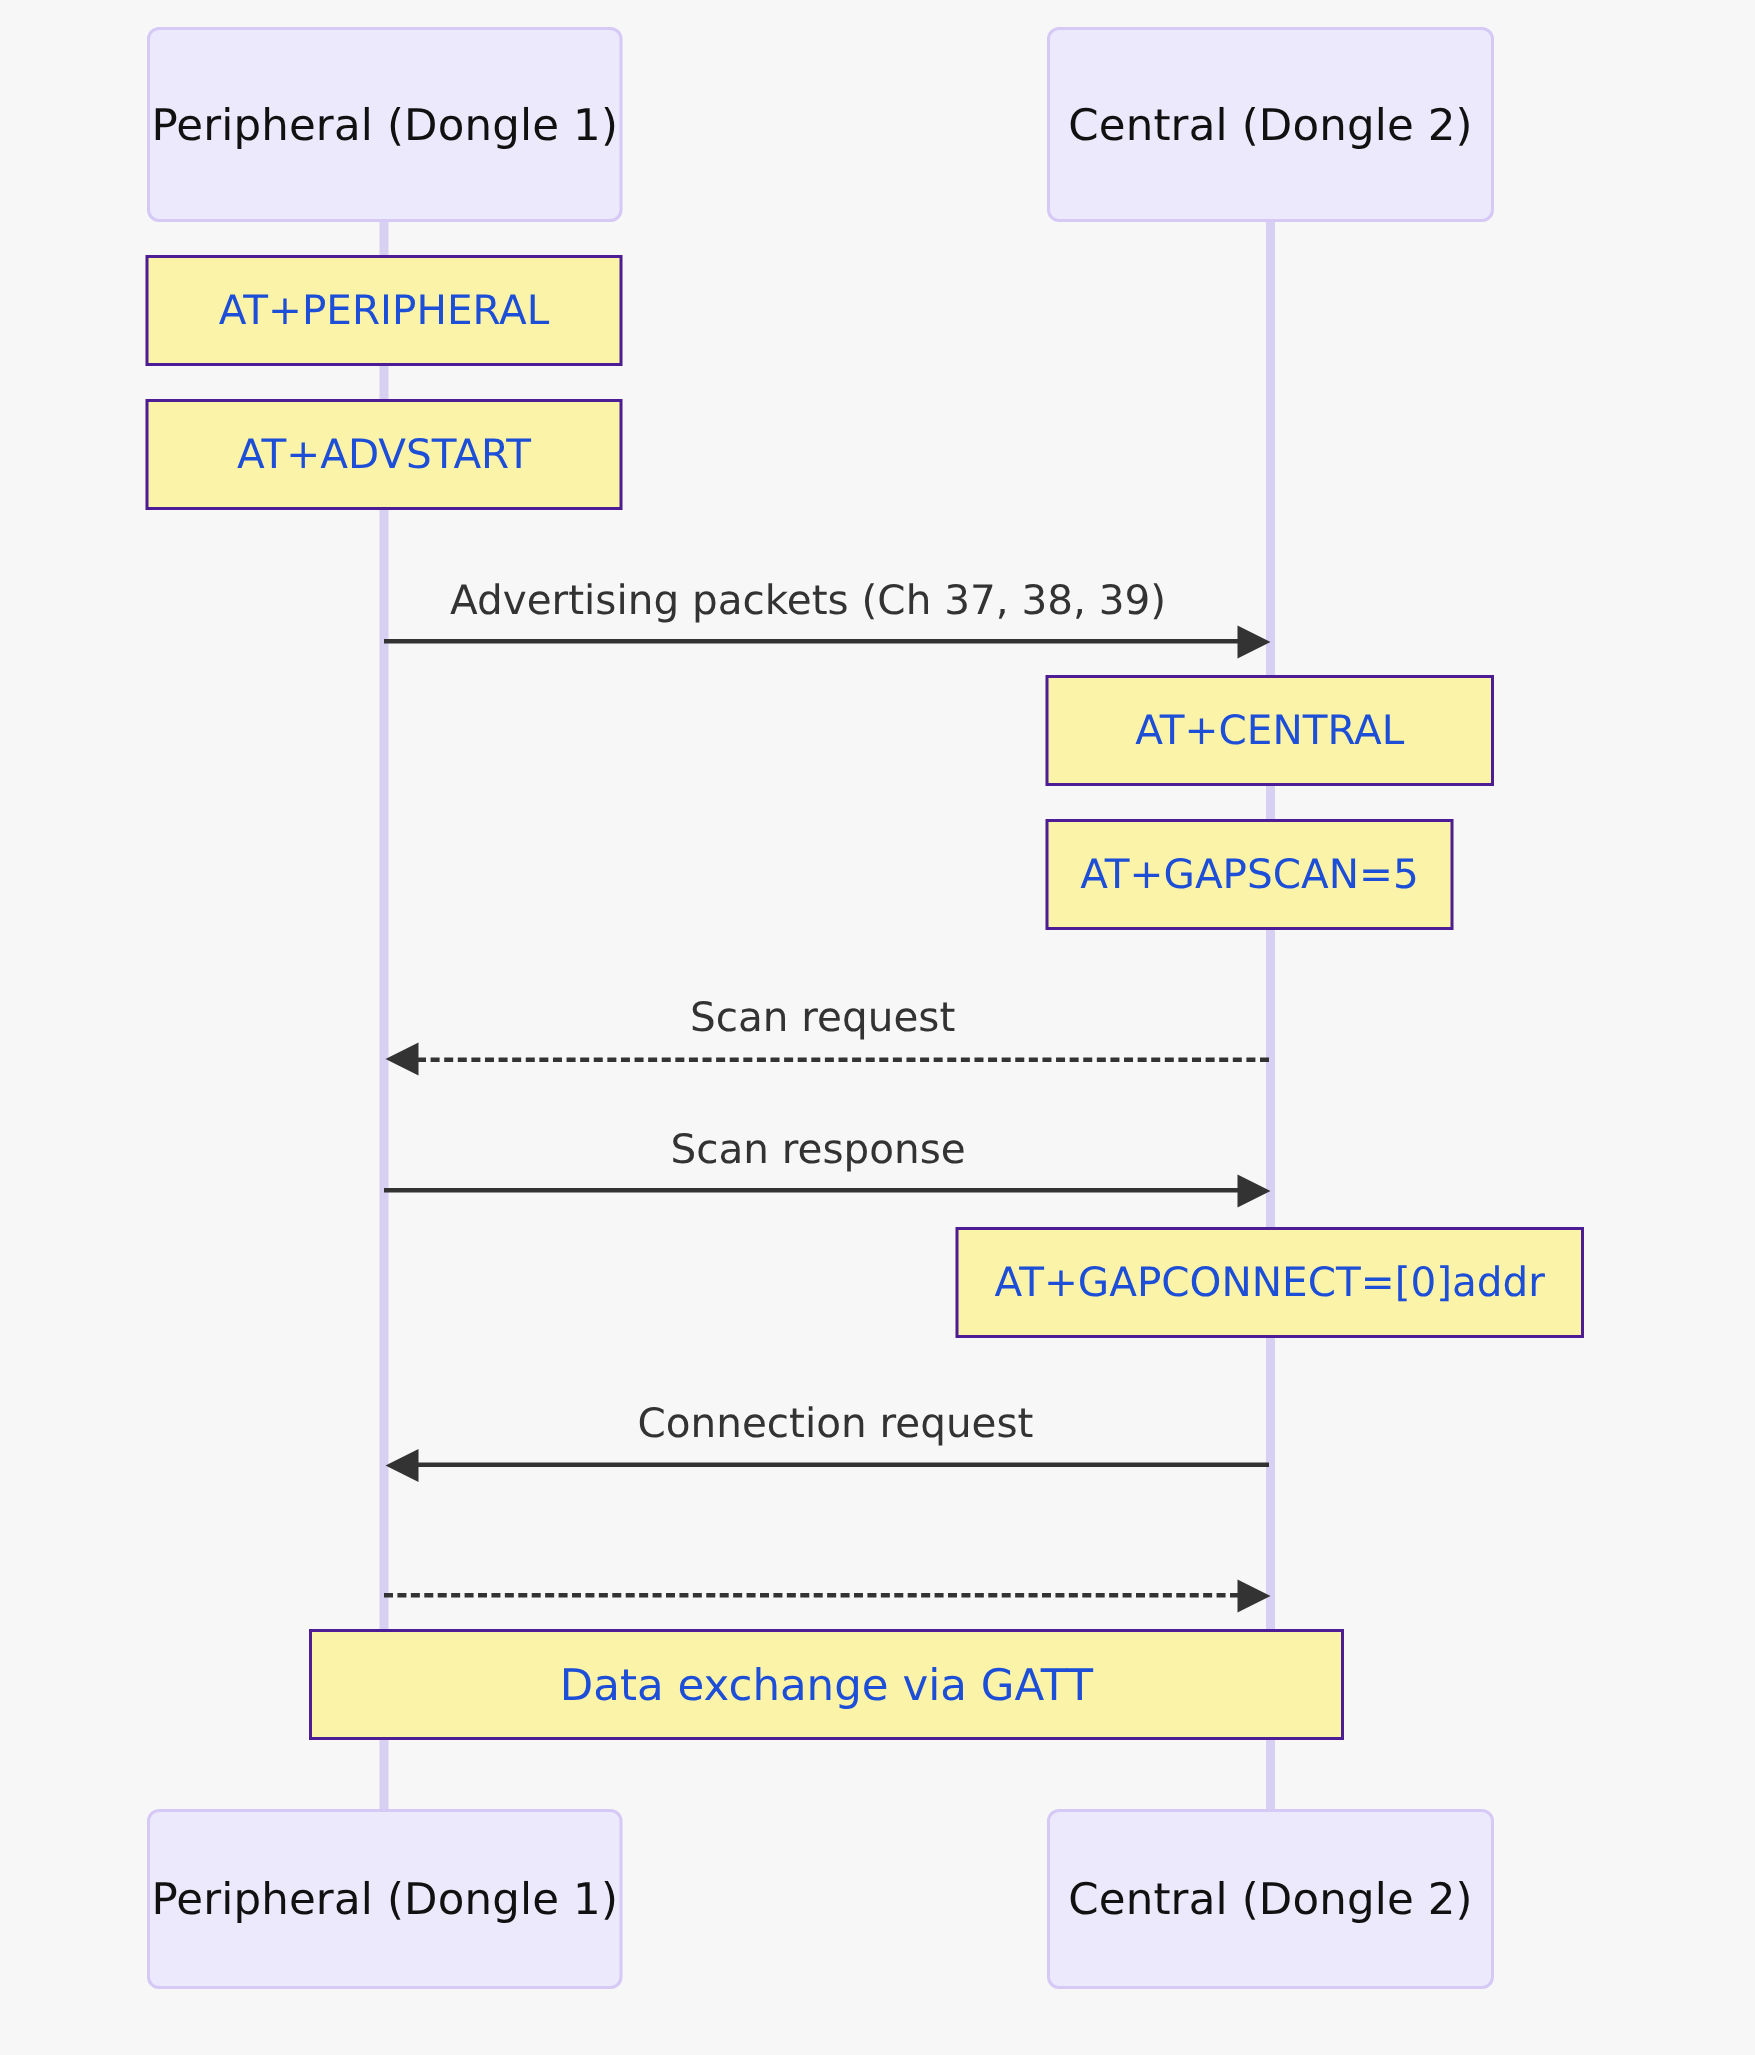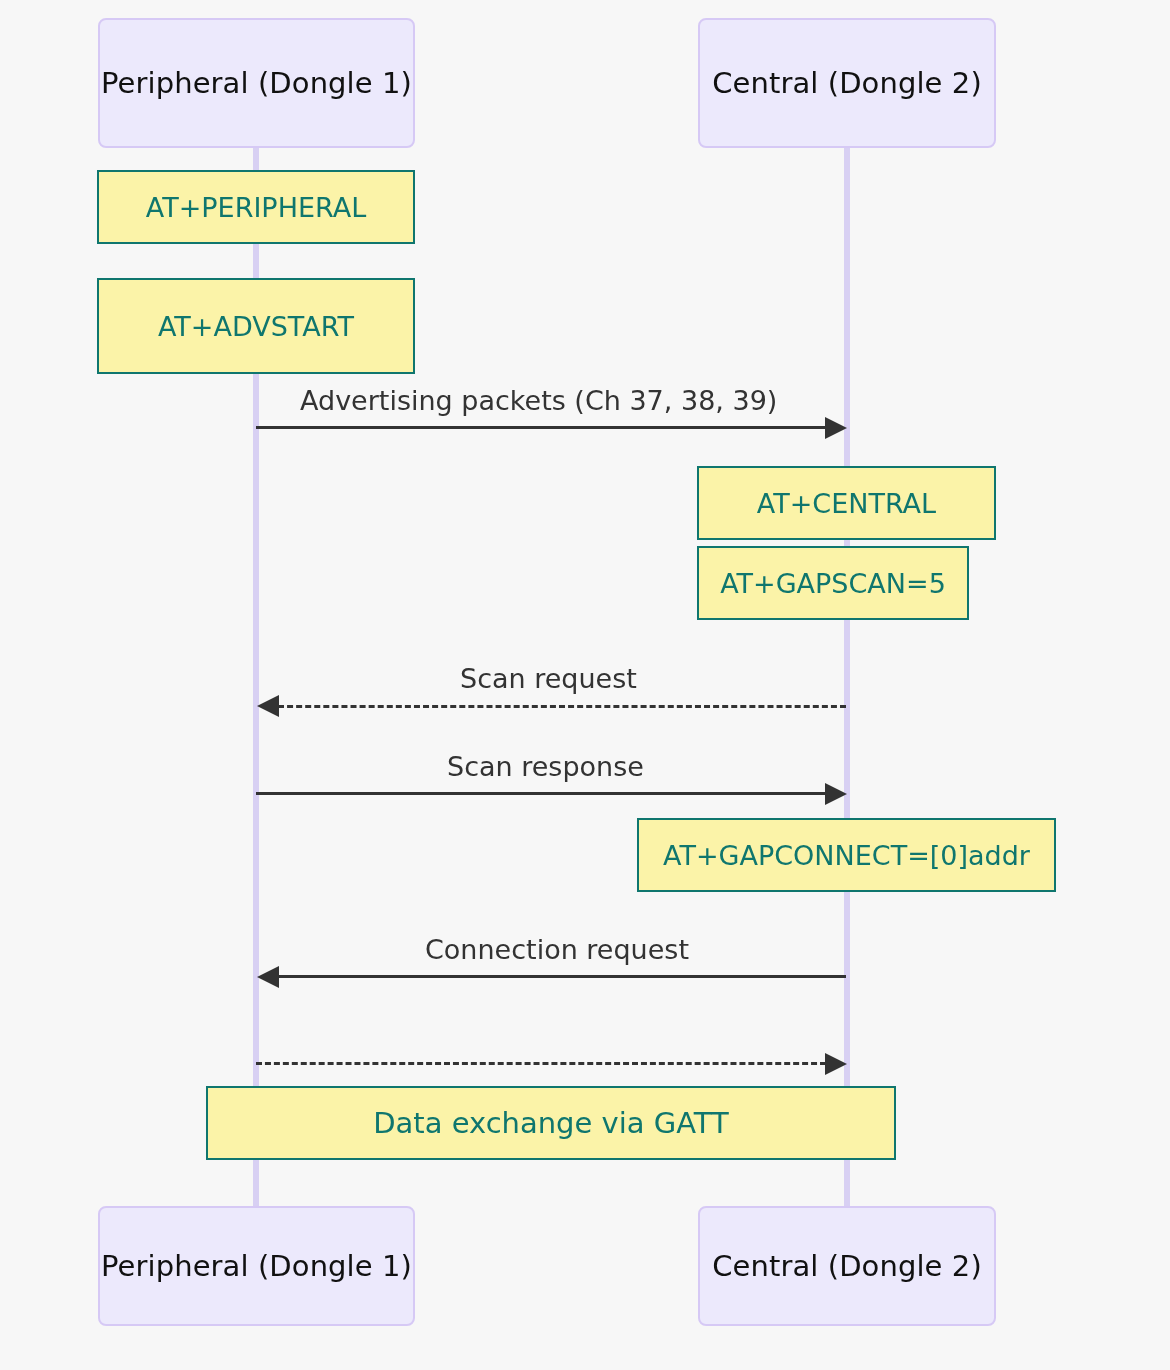--- a/index.html
+++ b/index.html
@@ -38,25 +38,25 @@
     color: #111111;
     font-size: 29px;
     letter-spacing: .1px;
   }
 
   
   .note {
     position: absolute;
     box-sizing: border-box;
     background: #fbf3a8;
-    border: 2px solid #0f766e;
+    border: 2px solid #4c1d95;
     display: flex;
     align-items: center;
     justify-content: center;
-    color: #0f766e;
+    color: #1d4ed8;
     font-size: 27px;
     z-index: 4;
   }
 
   
   .msg {
     position: absolute;
     height: 3px;
     background: #333333;
     z-index: 3;
@@ -103,29 +103,29 @@
   </div>
 
   <div class="participant" style="left:698px; top:18px; width:298px; height:130px;">
     <span>Central (Dongle 2)</span>
   </div>
 
   <div class="note" style="left:97px; top:170px; width:318px; height:74px;">
     <span>AT+PERIPHERAL</span>
   </div>
 
-  <div class="note" style="left:97px; top:278px; width:318px; height:96px;">
+  <div class="note" style="left:97px; top:266px; width:318px; height:74px;">
     <span>AT+ADVSTART</span>
   </div>
 
   <div class="msg-label" style="left:300px; top:385px;">Advertising packets (Ch 37, 38, 39)</div>
   <div class="msg" style="left:256px; top:426px; width:570px;"></div>
   <div class="arrowhead right" style="left:825px; top:417px;"></div>
 
-  <div class="note" style="left:697px; top:450px; width:299px; height:74px;margin-top:16px;">
+  <div class="note" style="left:697px; top:450px; width:299px; height:74px;">
     <span>AT+CENTRAL</span>
   </div>
 
   <div class="note" style="left:697px; top:546px; width:272px; height:74px;">
     <span>AT+GAPSCAN=5</span>
   </div>
 
   <div class="msg-label" style="left:460px; top:663px;">Scan request</div>
   <div class="msg dashed" style="left:278px; top:705px; width:568px;"></div>
   <div class="arrowhead left" style="left:257px; top:695px;"></div>

